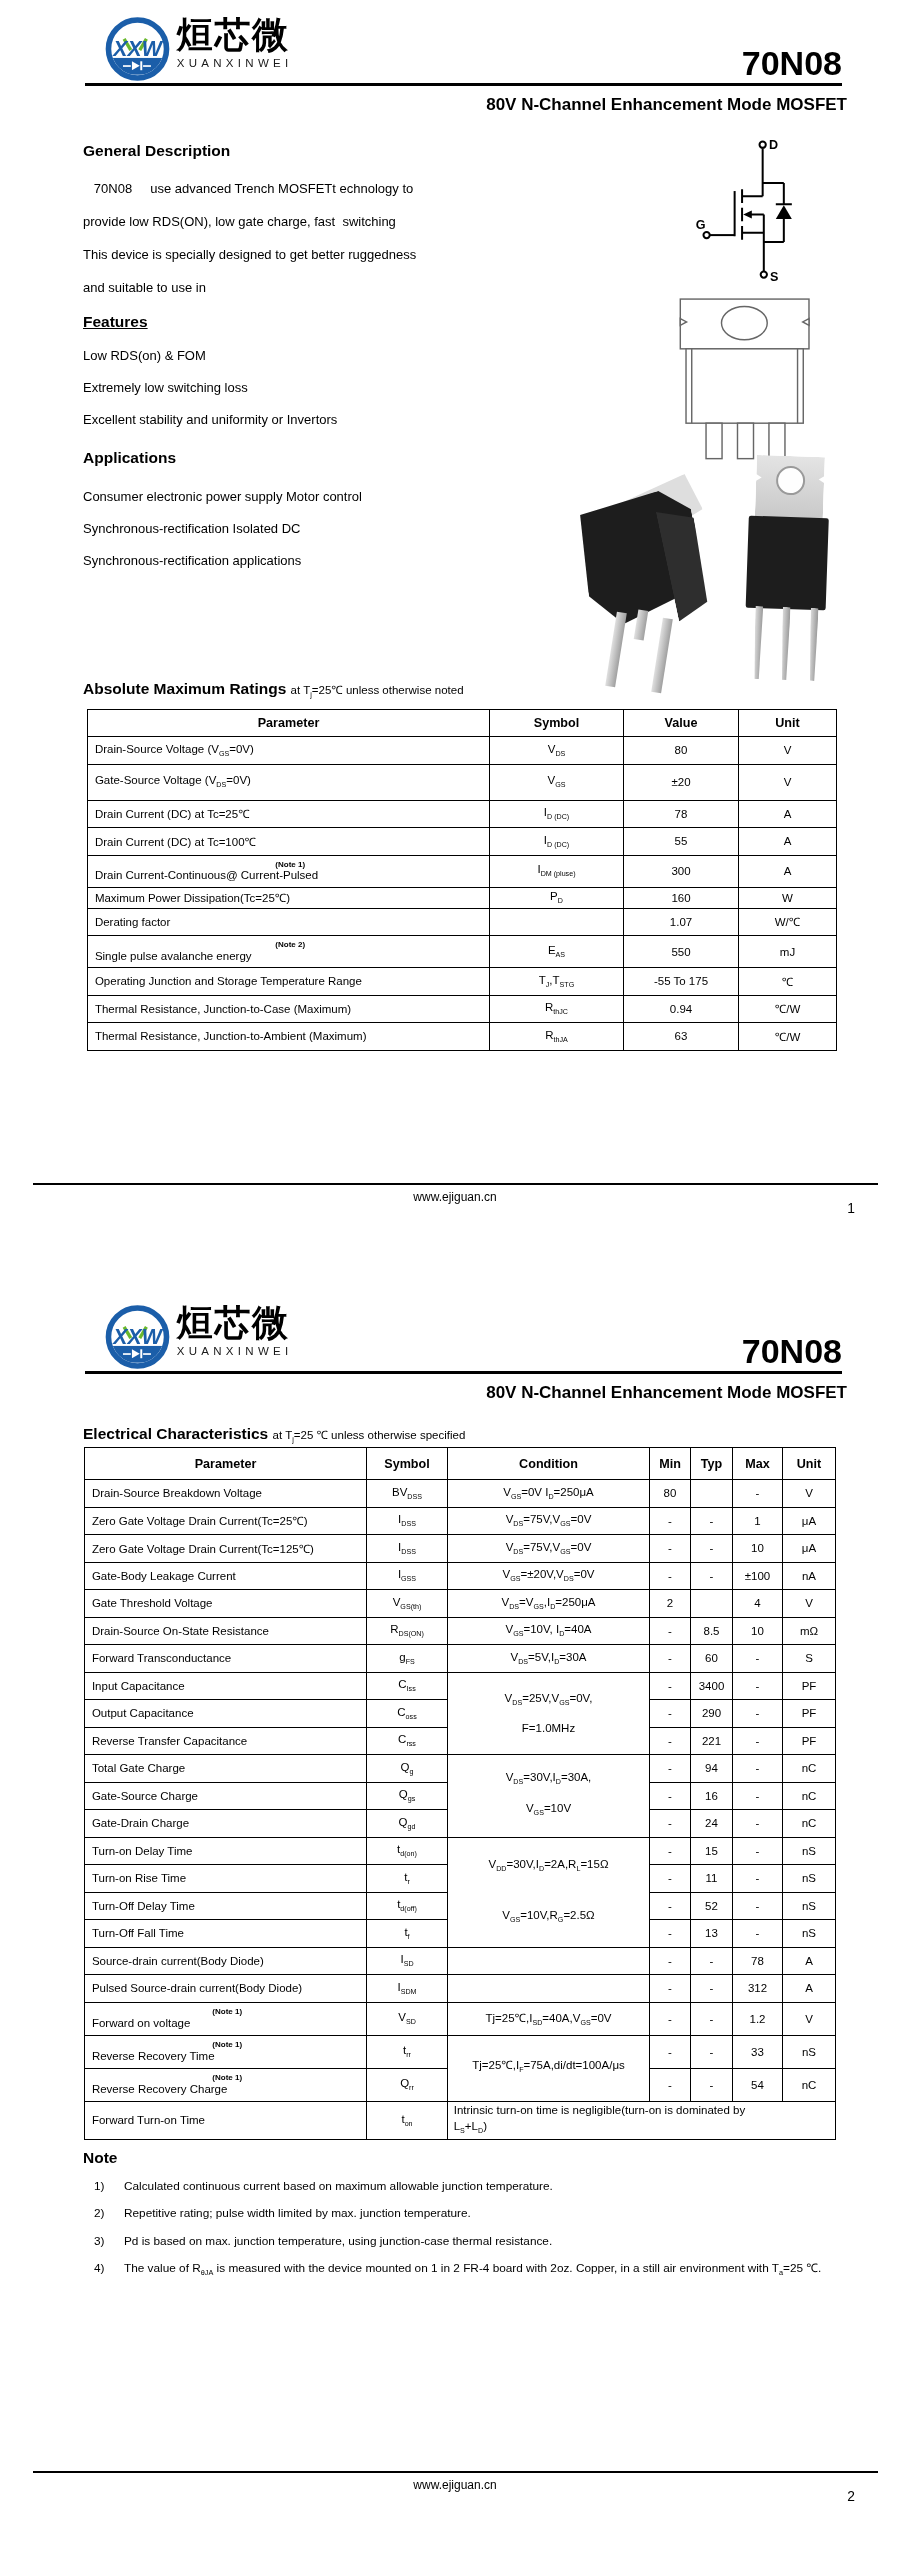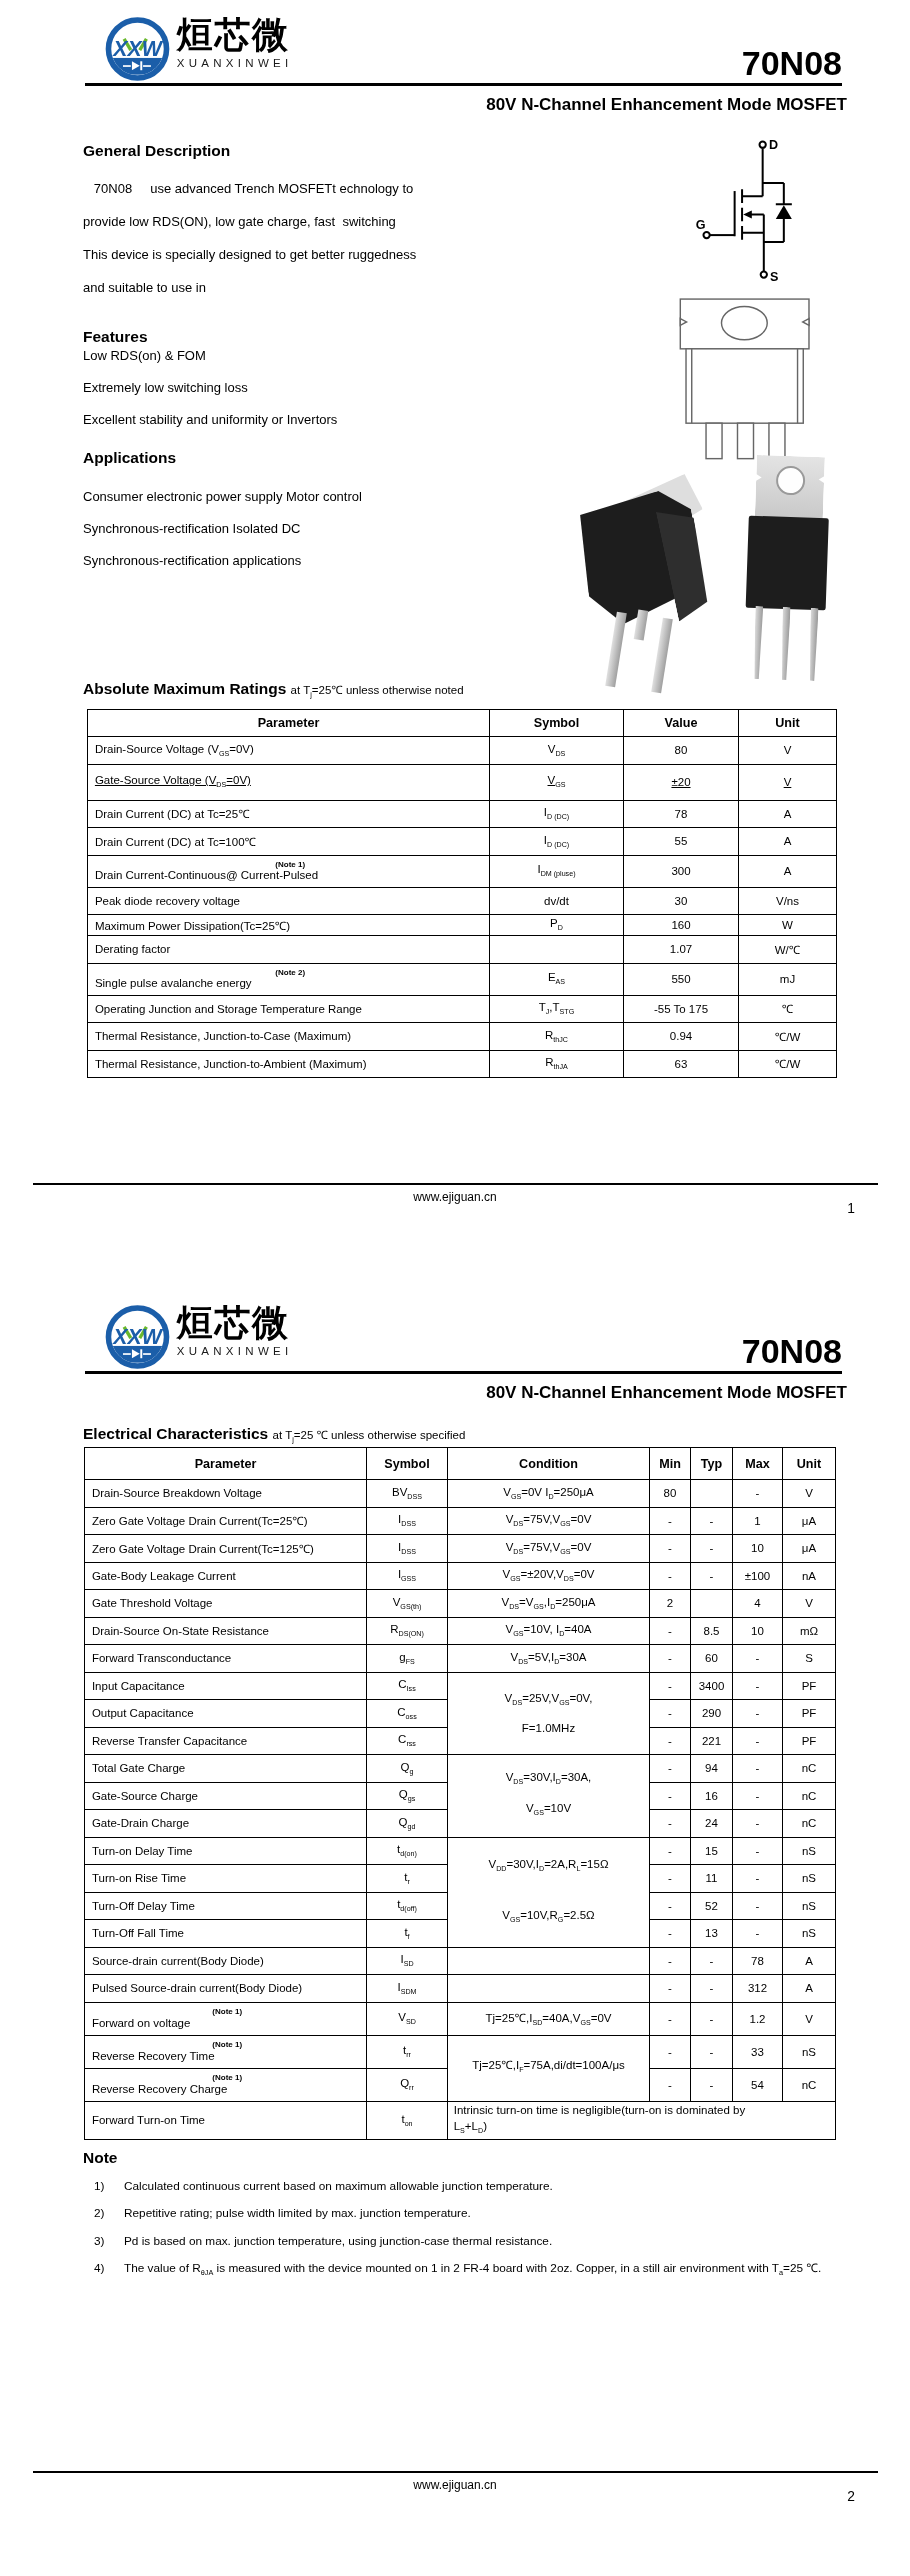--- a/index.html
+++ b/index.html
@@ -95,21 +95,21 @@
   <div class="subtitle">80V N-Channel Enhancement Mode MOSFET</div>
 
   <div class="sec-title" style="top:142px;">General Description</div>
   <div class="textcol" style="top:172px;" id="gd-lines">
       <div class="gd-line">&nbsp;&nbsp;&nbsp;70N08&nbsp;&nbsp;&nbsp;&nbsp;&nbsp;use advanced Trench MOSFETt echnology to</div>
       <div class="gd-line">provide low RDS(ON), low gate charge, fast&nbsp; switching</div>
       <div class="gd-line">This device is specially designed to get better ruggedness</div>
       <div class="gd-line">and suitable to use in</div>
     </div>
 
-  <div class="sec-title" style="top:328px;">Features</div>
+  <div class="sec-title" style="top:313px;text-decoration:underline;">Features</div>
   <div class="textcol" style="top:340px;">
       <div class="list-line">Low RDS(on) &amp; FOM</div>
       <div class="list-line">Extremely low switching loss</div>
       <div class="list-line">Excellent stability and uniformity or Invertors</div>
     </div>
 
   <div class="sec-title" style="top:449px;">Applications</div>
   <div class="textcol" style="top:481px;">
       <div class="list-line">Consumer electronic power supply Motor control</div>
       <div class="list-line">Synchronous-rectification Isolated DC</div>
@@ -188,21 +188,21 @@
           <th>Unit</th>
         </tr>
       </thead>
     <tbody>
         <tr style="height: 27.5px;">
           <td class="param">Drain-Source Voltage (V<sub>GS</sub>=0V)</td>
           <td class="c">V<sub>DS</sub></td>
           <td class="c">80</td>
           <td class="c">V</td>
         </tr>
-        <tr style="height: 36px; text-decoration: underline;">
+        <tr style="height: 36px;">
           <td class="param">Gate-Source Voltage (V<sub>DS</sub>=0V)</td>
           <td class="c">V<sub>GS</sub></td>
           <td class="c">±20</td>
           <td class="c">V</td>
         </tr>
         <tr style="height: 27.5px;">
           <td class="param">Drain Current (DC) at Tc=25℃</td>
           <td class="c">I<sub>D (DC)</sub></td>
           <td class="c">78</td>
           <td class="c">A</td>
@@ -214,26 +214,20 @@
           <td class="c">A</td>
         </tr>
         <tr style="height: 32px;">
           <td class="param">
             <div class="pnote">(Note 1)</div>
             <div class="ptext">Drain Current-Continuous@ Current-Pulsed</div>
           </td>
           <td class="c">I<sub>DM (pluse)</sub></td>
           <td class="c">300</td>
           <td class="c">A</td>
-        </tr>
-        <tr style="height: 27.5px;">
-          <td class="param">Peak diode recovery voltage</td>
-          <td class="c">dv/dt</td>
-          <td class="c">30</td>
-          <td class="c">V/ns</td>
         </tr>
         <tr style="height: 21px;">
           <td class="param">Maximum Power Dissipation(Tc=25℃)</td>
           <td class="c">P<sub>D</sub></td>
           <td class="c">160</td>
           <td class="c">W</td>
         </tr>
         <tr style="height: 27.5px;">
           <td class="param">Derating factor</td>
           <td class="c"></td>

